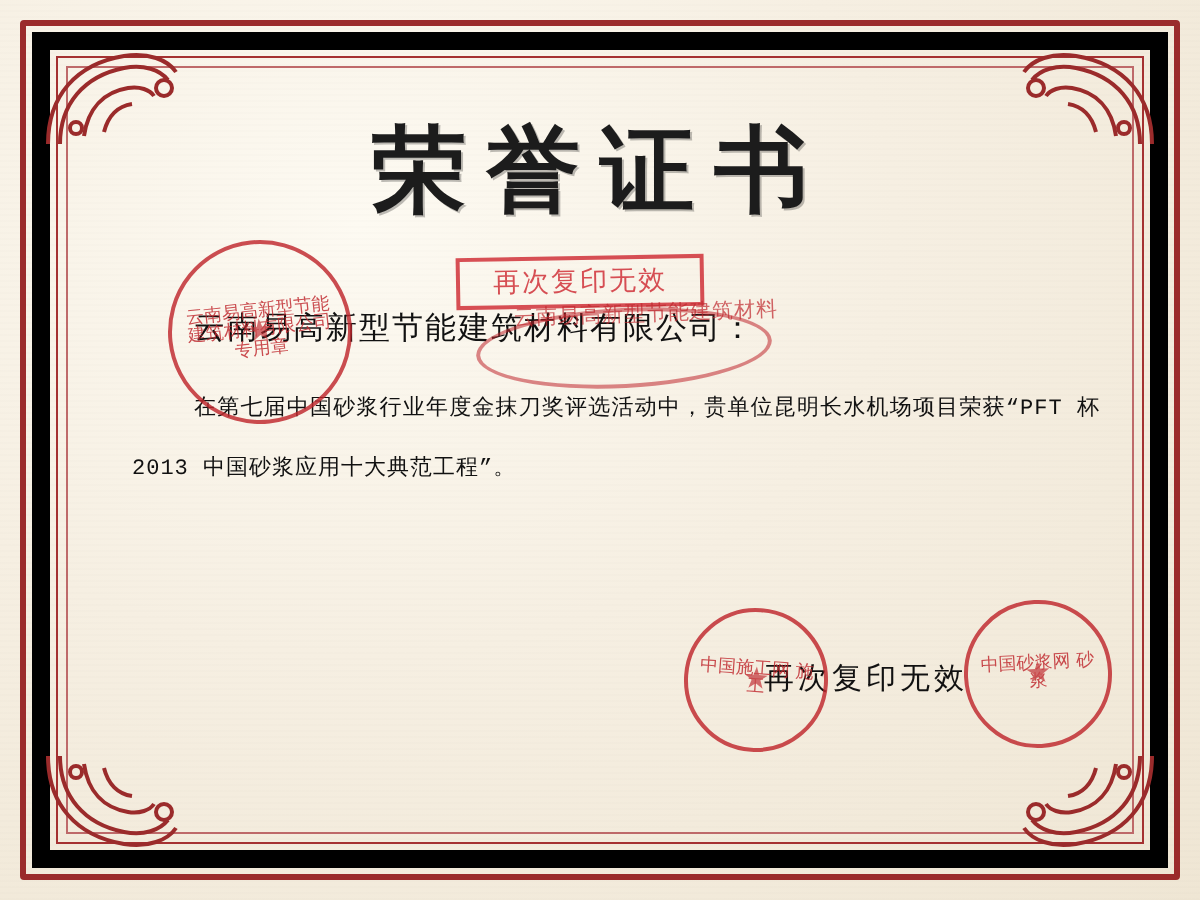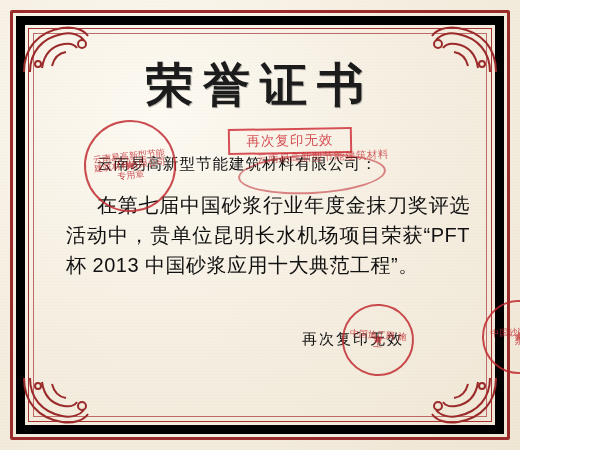--- a/index.html
+++ b/index.html
@@ -9,21 +9,21 @@
   }
   body {
     width: 600px;
     height: 450px;
     overflow: hidden;
     font-family: "DejaVu Sans", "Liberation Sans", sans-serif;
   }
 
   #certificate {
     position: relative;
-    width: 520px;
+    width: 600px;
     height: 450px;
     background: #f7f2e7;
     background-image:
       radial-gradient(ellipse at 30% 25%, #fdfaf2 0%, #f6efe2 45%, #efe6d4 100%);
     overflow: hidden;
   }
 
   
   .border-outer {
     position: absolute;
@@ -113,22 +113,22 @@
     color: #111;
     white-space: nowrap;
     margin-left: 27px;
   }
 
   .body-text {
     position: absolute;
     left: 24px;
     right: 8px;
     top: 148px;
-    font-family: Liberation Sans, sans-serif;
-    font-size: 20px;
+    font-family: Liberation Mono, monospace;
+    font-size: 11px;
     line-height: 30px;
     letter-spacing: .5px;
     color: #111;
     text-indent: 31px;
     text-align: justify;
   }
 
   .date {
     position: absolute;
     right: 74px;

